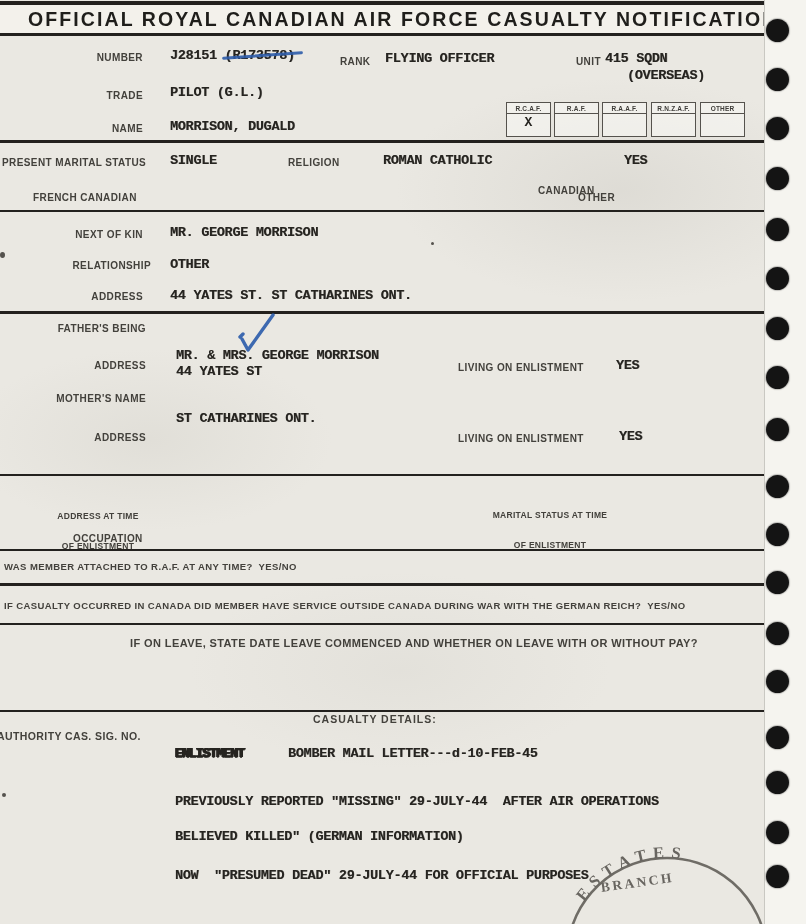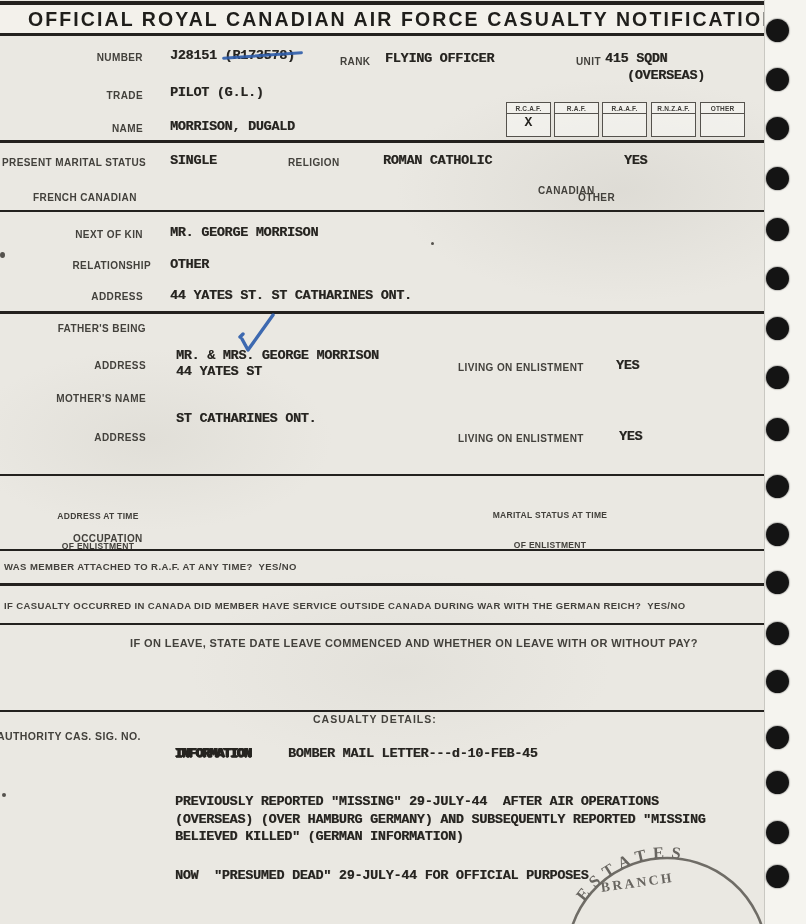--- a/index.html
+++ b/index.html
@@ -161,25 +161,24 @@
   <div class="lbl" style="left:4px;top:600px;font-size:9.5px;">IF CASUALTY OCCURRED IN CANADA DID MEMBER HAVE SERVICE OUTSIDE CANADA DURING WAR WITH THE GERMAN REICH?  YES/NO</div>
 
   <div class="rule" style="top:623px;height:2px;width:766px;"></div>
 
   <div class="lbl" style="left:130px;top:637px;width:500px;text-align:center;font-size:11px;">IF ON LEAVE, STATE DATE LEAVE COMMENCED AND WHETHER ON LEAVE WITH OR WITHOUT PAY?</div>
 
   <div class="rule" style="top:710px;height:2px;width:766px;"></div>
 
   <div class="lbl" style="left:313px;top:713px;font-size:10.5px;letter-spacing:1px;">CASUALTY DETAILS:</div>
   <div class="lbl" style="left:-3px;top:730px;font-size:10.5px;">AUTHORITY CAS. SIG. NO.</div>
-  <div class="typed smudge" style="left:175px;top:746px;">INFORMATION</div>
+  <div class="typed smudge" style="left:175px;top:746px;">ENLISTMENT</div>
   <div class="typed" style="left:288px;top:746px;">BOMBER MAIL LETTER---d-10-FEB-45</div>
 
   <div class="typed" style="left:175px;top:794px;">PREVIOUSLY REPORTED "MISSING" 29-JULY-44  AFTER AIR OPERATIONS</div>
-  <div class="typed" style="left:175px;top:812px;">(OVERSEAS) (OVER HAMBURG GERMANY) AND SUBSEQUENTLY REPORTED "MISSING</div>
   <div class="typed" style="left:175px;top:829px;">BELIEVED KILLED" (GERMAN INFORMATION)</div>
   <div class="typed" style="left:175px;top:868px;">NOW  "PRESUMED DEAD" 29-JULY-44 FOR OFFICIAL PURPOSES</div>
 
   <svg style="position:absolute;left:563px;top:843px;" width="214" height="81" viewBox="0 0 214 81">
     <defs>
       <path id="stamp-arc" d="M 4,115 A 100,100 0 0 1 204,115" fill="none"></path>
     </defs>
     <g opacity="0.82" transform="rotate(-4 104 115)">
       <circle cx="104" cy="115" r="100" fill="none" stroke="#55524c" stroke-width="2.6"></circle>
       <text font-size="16.5" font-weight="bold" fill="#4c4944" letter-spacing="6.5">

